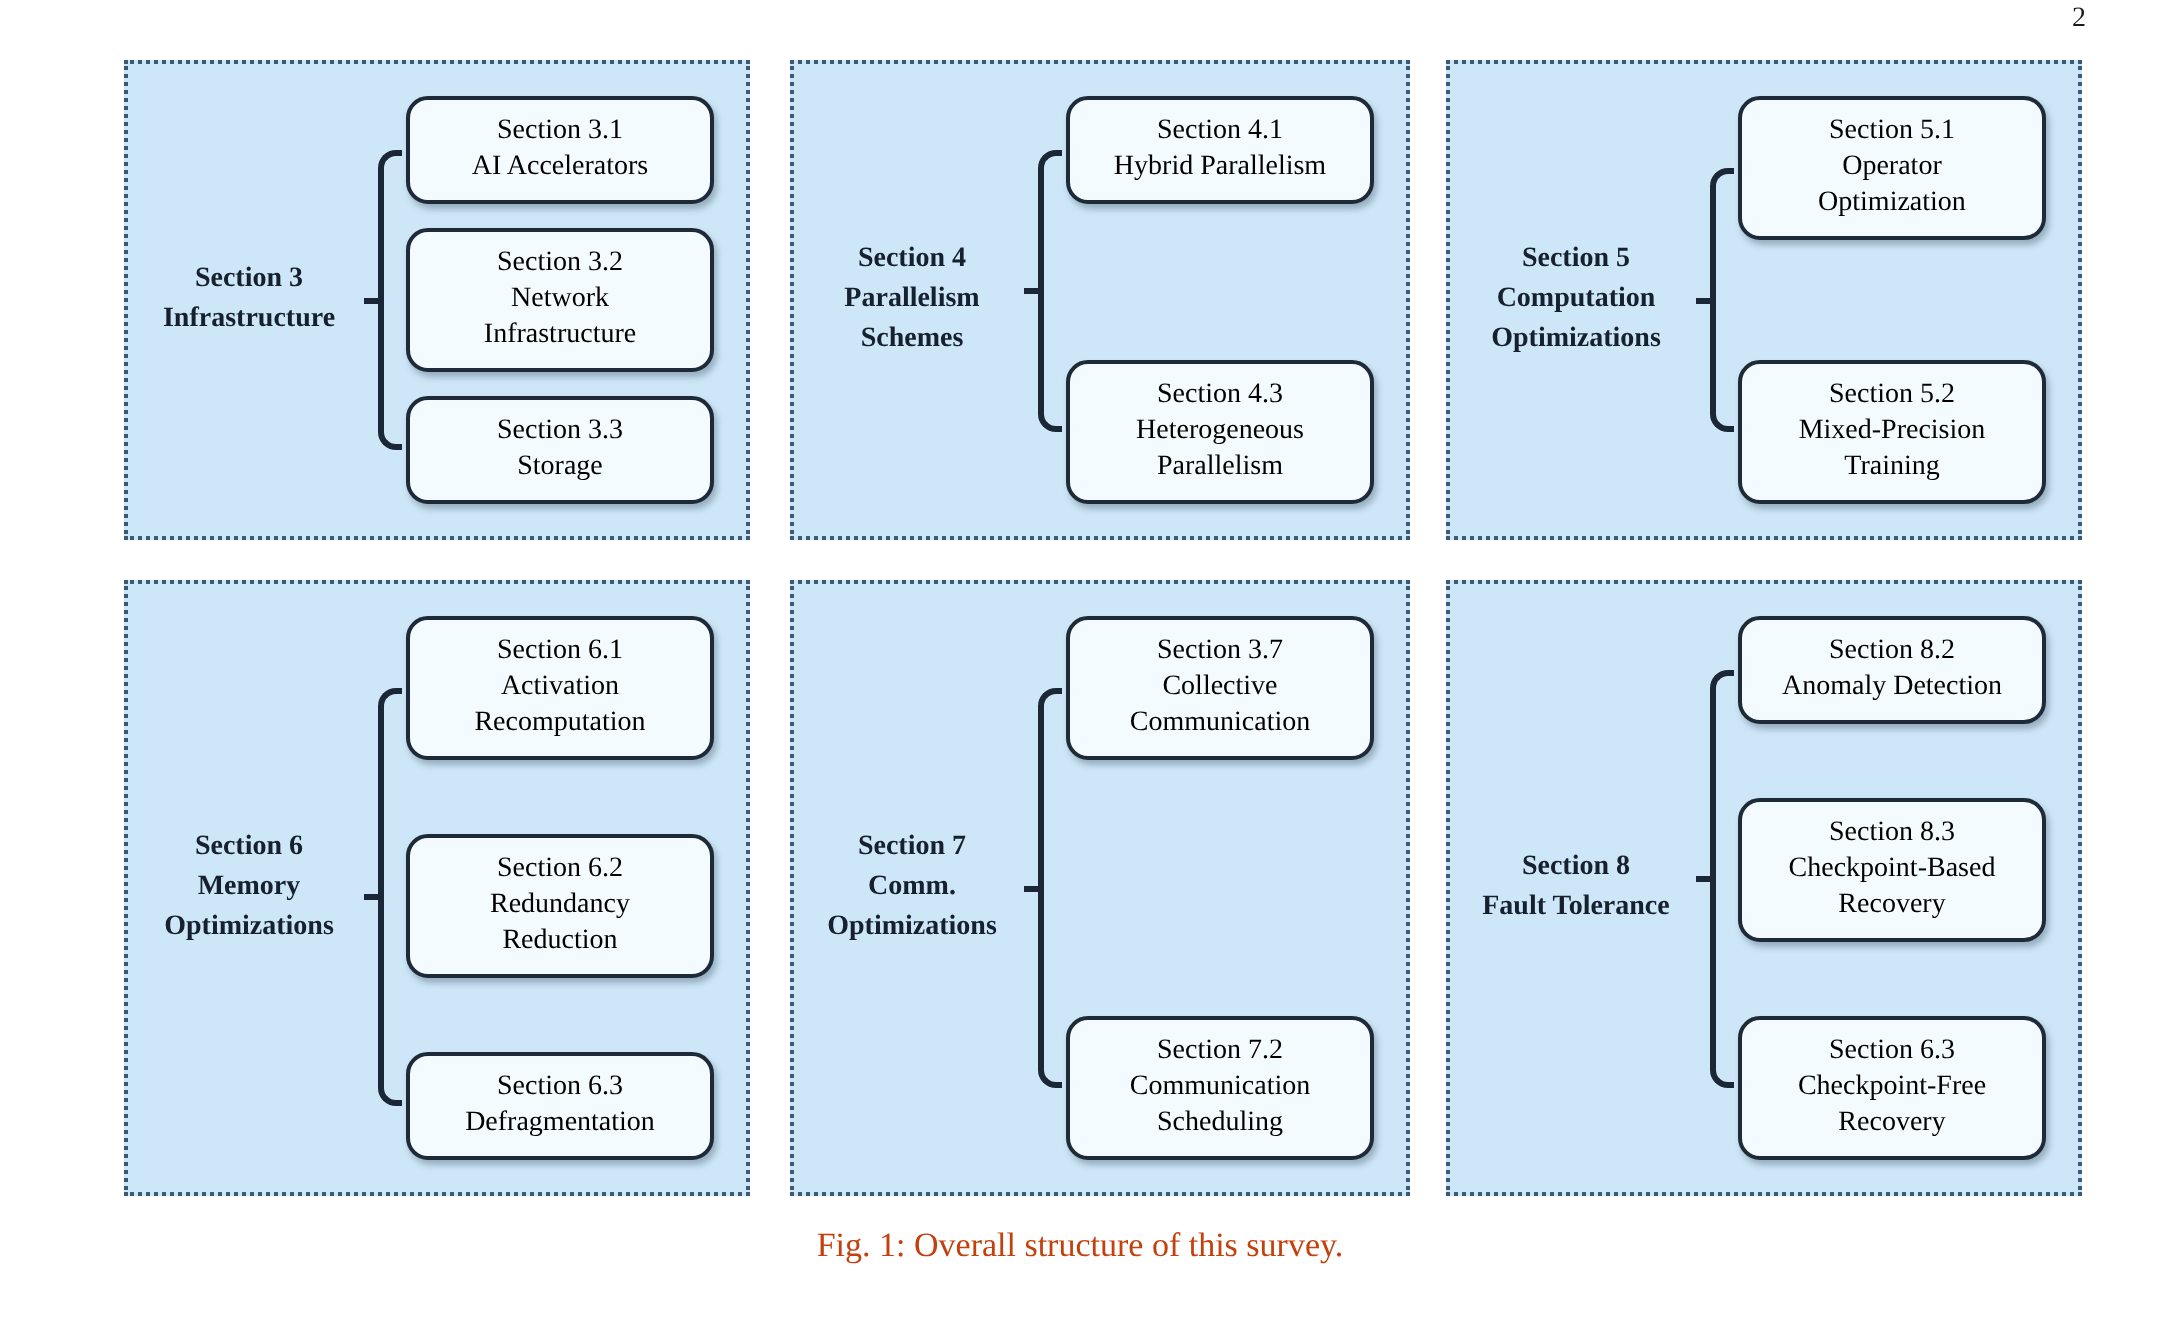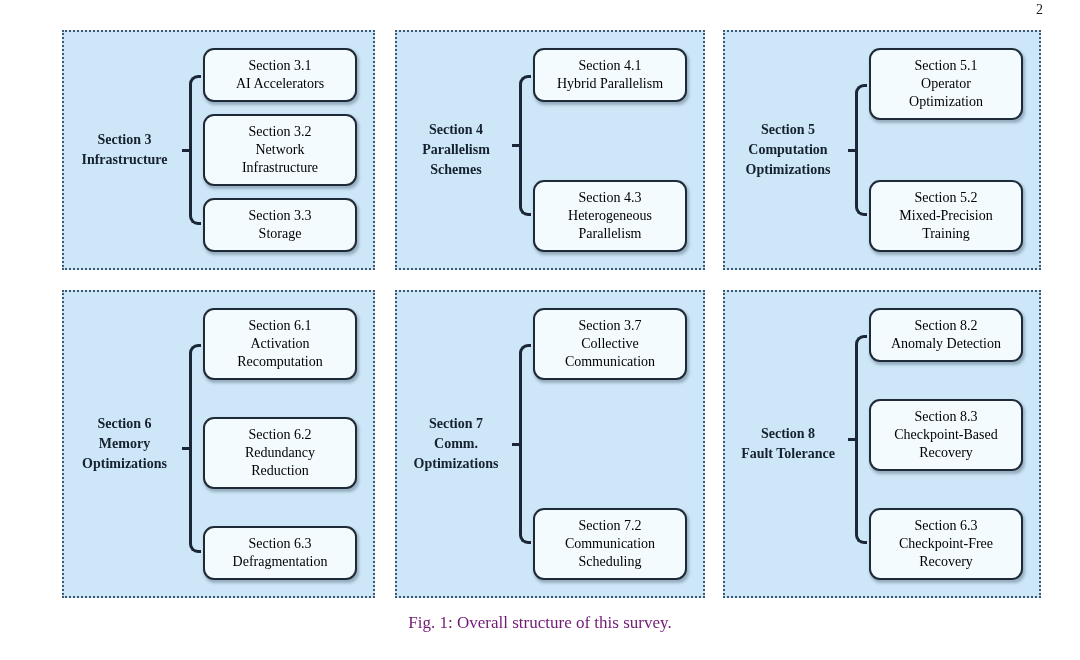--- a/index.html
+++ b/index.html
@@ -97,21 +97,21 @@
   #panel-6 { left: 62px;  top: 290px; width: 313px; height: 308px; }
   #panel-7 { left: 395px; top: 290px; width: 310px; height: 308px; }
   #panel-8 { left: 723px; top: 290px; width: 318px; height: 308px; }
   .caption {
     position: absolute;
     top: 613px;
     left: 0;
     width: 100%;
     text-align: center;
     font-size: 17px;
-    color: #701a75;
+    color: #c2410c;
   }
 </style>
 </head>
 <body>
 
 <div class="page">
 
   <div class="page-number">2</div>
 
   <div class="panel" id="panel-3">

